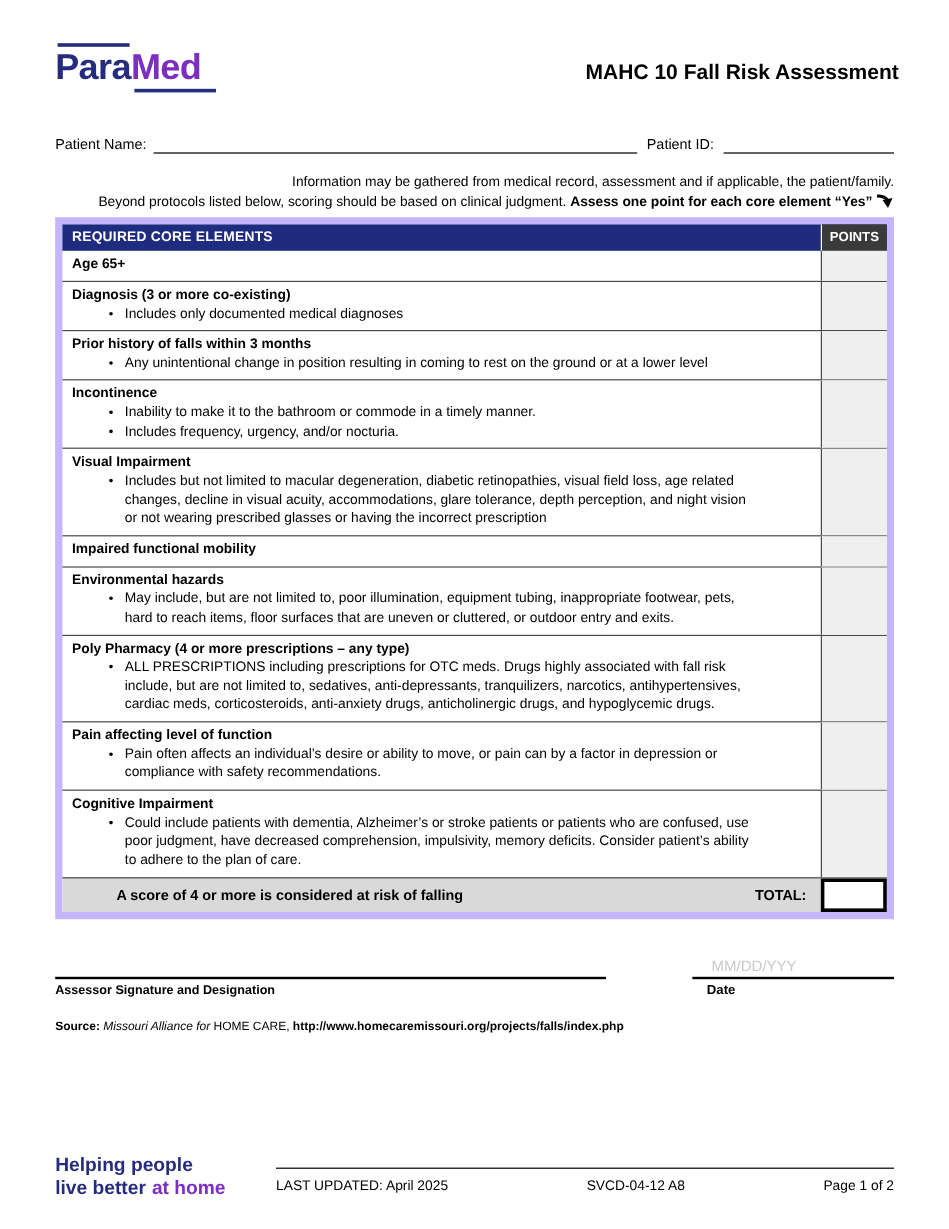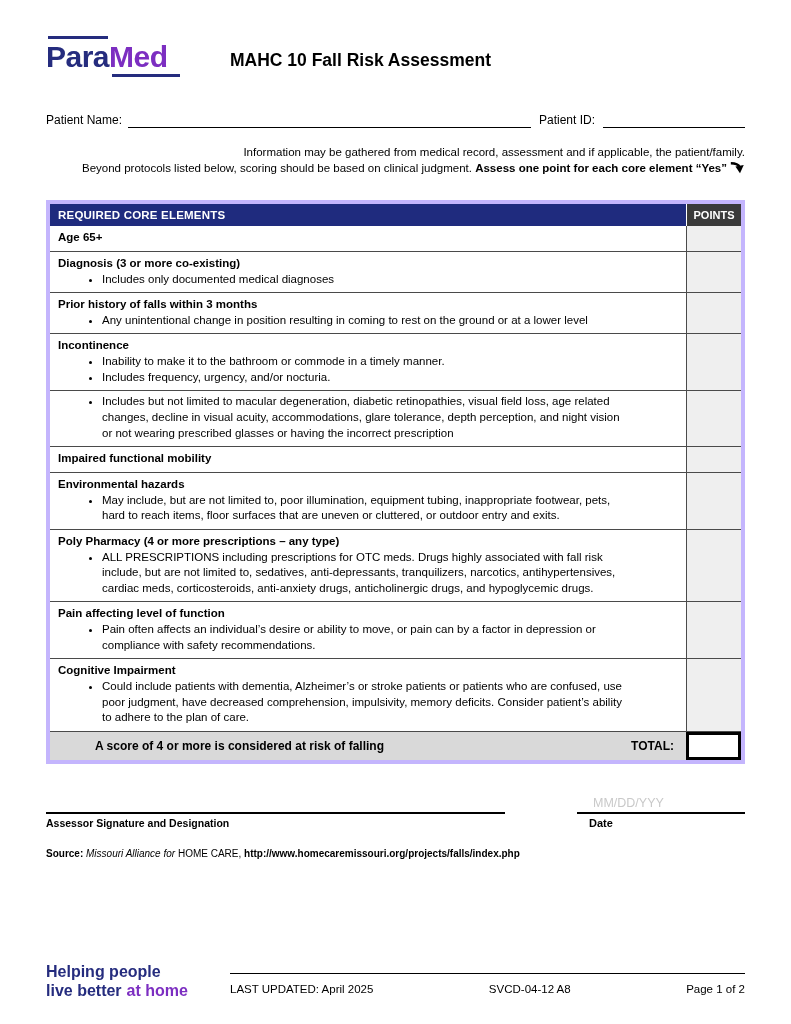--- a/index.html
+++ b/index.html
@@ -13,37 +13,37 @@
   .content{padding:0 46px;}
 
   
   .header{position:relative; padding:36px 46px 0; height:106px;}
   .logo{display:inline-block;}
   .logo-rule-top{width:60px; height:3px; background:var(--navy); margin:0 0 2px 2px;}
   .logo-text{font-size:30px; font-weight:bold; letter-spacing:-0.5px; line-height:1.05;}
   .logo-text .para{color:var(--navy);}
   .logo-text .med{color:var(--purple);}
   .logo-rule-bottom{width:68px; height:3px; background:var(--navy); margin:1px 0 0 66px;}
-  .doc-title{position:absolute; left:230px; right:30px; top:50px; text-align:left;
+  .doc-title{position:absolute; left:230px; right:42px; top:50px; text-align:right;
     font-size:17.5px; font-weight:bold;}
 
   
   .patient-row{display:flex; align-items:flex-end; margin-top:6px; font-size:12px;}
   .p-label{white-space:nowrap; padding-bottom:1px;}
   .p-line{border-bottom:1px solid #000; height:16px; font-size:12px; padding:0 4px;}
   .name-line{flex:1; margin:0 8px 0 6px;}
   .id-line{width:142px; margin-left:8px;}
 
   
   .intro{margin-top:16px; text-align:right; font-size:11.5px; line-height:1.4;}
   .intro b{font-weight:bold;}
   .arrow-icon{display:inline-block; vertical-align:-2px; margin-left:3px;}
 
   
-  .risk-table{margin-top:24px; border:4px solid #c4b5fd;}
+  .risk-table{margin-top:4px; border:6px solid #c4b5fd;}
   .thead{display:flex; background:var(--header_navy); color:#fff; font-weight:bold;}
   .th-left{flex:1; padding:5px 8px; font-size:11.5px; letter-spacing:.2px;}
   .th-right{width:55px; background:var(--points_header); display:flex; align-items:center;
     justify-content:center; font-size:11px; border-left:1px solid #fff;}
   .trow{display:flex; border-top:1.4px solid var(--border_dark);gap:45px;}
   .cell{flex:1; padding:3px 10px 5px 8px;}
   .row-title{font-weight:bold; font-size:11.5px; line-height:1.45;}
   .cell ul{margin:0; padding-left:44px; font-size:11.5px;}
   .cell li{line-height:1.36; margin:0;}
   .pts{width:55px; border-left:1.4px solid var(--border_dark); background:var(--points_cell_bg);}
@@ -145,20 +145,21 @@
           <ul>
             <li>Inability to make it to the bathroom or commode in a timely manner.</li>
             <li>Includes frequency, urgency, and/or nocturia.</li>
           </ul>
         </div>
         <div class="pts"></div>
       </div>
 
       <div class="trow">
         <div class="cell">
+          <div class="row-title">Visual Impairment</div>
           <ul>
               <li>Includes but not limited to macular degeneration, diabetic retinopathies, visual field loss, age related changes, decline in visual acuity, accommodations, glare tolerance, depth perception, and night vision or not wearing prescribed glasses or having the incorrect prescription</li>
             </ul>
         </div>
         <div class="pts"></div>
       </div>
 
       <div class="trow">
         <div class="cell">
           <div class="row-title">Impaired functional mobility</div>

